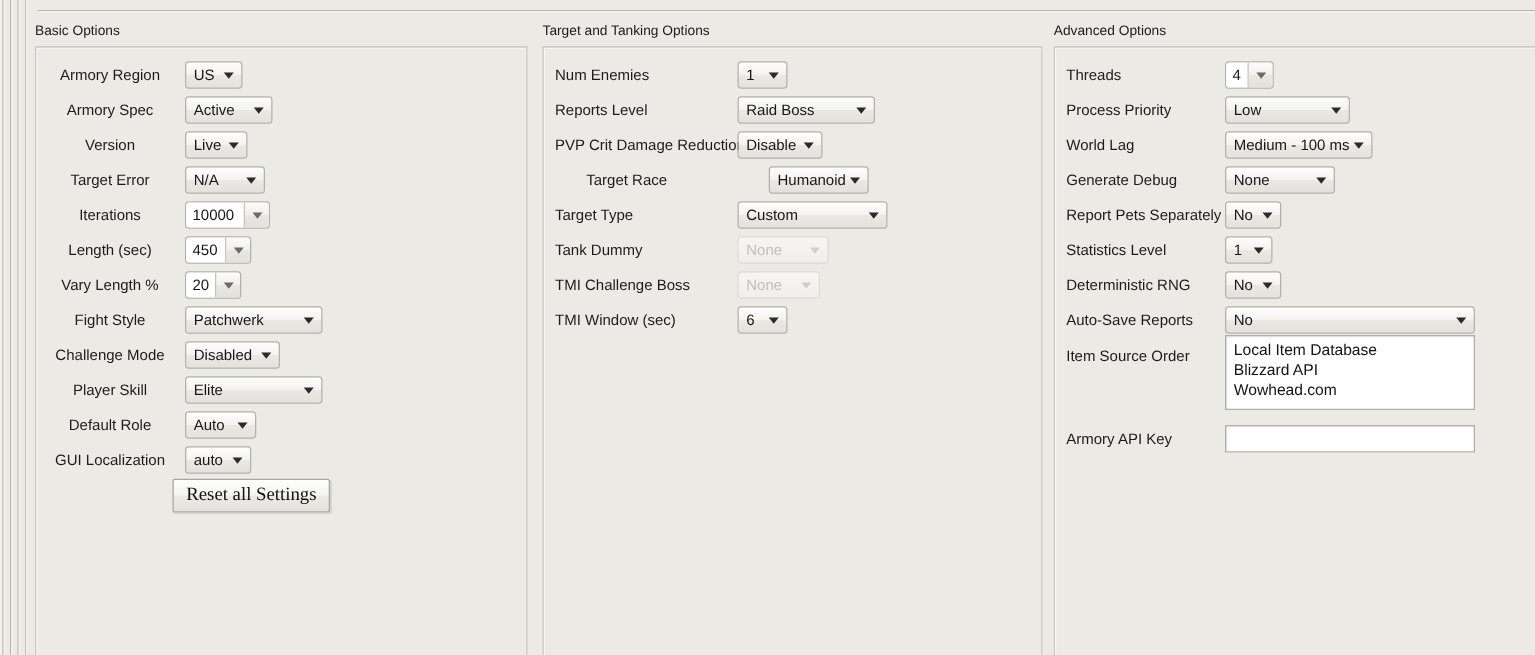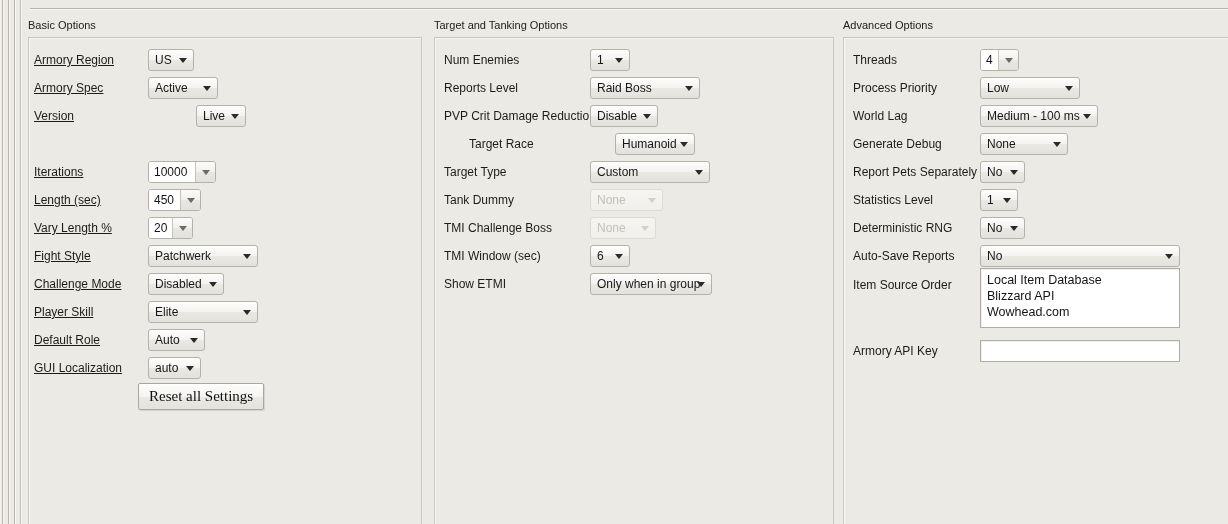--- a/index.html
+++ b/index.html
@@ -85,22 +85,21 @@
     white-space: nowrap;
   }
   .lbl {
     font-size: 12px;
     color: #1d1c1a;
     text-align: left;
     padding-right: 6px;
     line-height: 14px;
   }
   .lbl.right {
-    text-align: left;
-    text-decoration: underline;
+    text-align: center;
   }
 
   
   .combo {
     position: relative;
     box-sizing: border-box;
     height: 22px;
     border: 1px solid #b4b1aa;
     border-radius: 3px;
     background: linear-gradient(to bottom, #fdfdfc 0%, #f4f3f0 48%, #eae8e3 52%, #e4e2dc 100%);
@@ -247,26 +246,33 @@
       <div class="row" style="top:76px; left:6px;">
         <div class="lbl right" style="width:108px;">Armory Spec</div>
         <div class="combo" style="width:70px;">
           <span>Active</span>
           <span class="arrow"></span>
         </div>
       </div>
 
       <div class="row" style="top:104px; left:6px;">
         <div class="lbl right" style="width:108px;">Version</div>
-        <div class="combo" style="width:50px;margin-left:48px;">
+        <div class="combo" style="width:50px;">
           <span>Live</span>
           <span class="arrow"></span>
         </div>
       </div>
 
+      <div class="row" style="top:132px; left:6px;">
+        <div class="lbl right" style="width:108px;">Target Error</div>
+        <div class="combo" style="width:64px;">
+          <span>N/A</span>
+          <span class="arrow"></span>
+        </div>
+      </div>
 
       <div class="row" style="top:160px; left:6px;">
         <div class="lbl right" style="width:108px;">Iterations</div>
         <div class="ecombo" style="width:68px;">
           <div class="field">10000</div>
           <div class="dropbtn">
               <span class="arrow"></span>
             </div>
         </div>
       </div>
@@ -401,27 +407,20 @@
       </div>
 
       <div class="row" style="top:244px; left:10px;">
         <div class="lbl" style="width:140px;">TMI Window (sec)</div>
         <div class="combo" style="width:40px;">
           <span>6</span>
           <span class="arrow"></span>
         </div>
       </div>
 
-      <div class="row" style="top:272px; left:10px;">
-        <div class="lbl" style="width:140px;">Show ETMI</div>
-        <div class="combo" style="width:122px;">
-          <span>Only when in group</span>
-          <span class="arrow"></span>
-        </div>
-      </div>
 
     </div>
   </div>
 
   <div class="column" style="left:843px; width:385px;">
     <div class="group-title">Advanced Options</div>
     <div class="group-box" style="border-right:none;"></div>
     <div class="rows">
 
       <div class="row" style="top:48px; left:10px;justify-content:space-between;">

